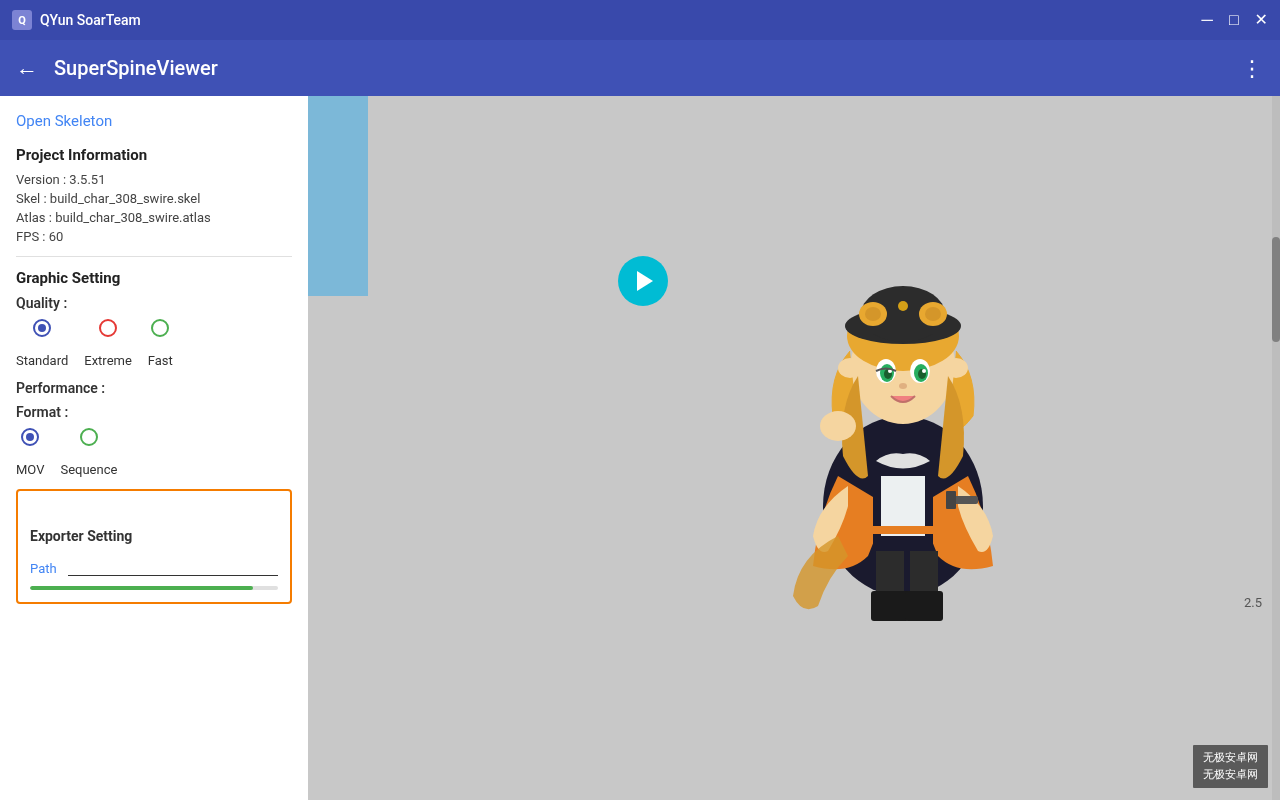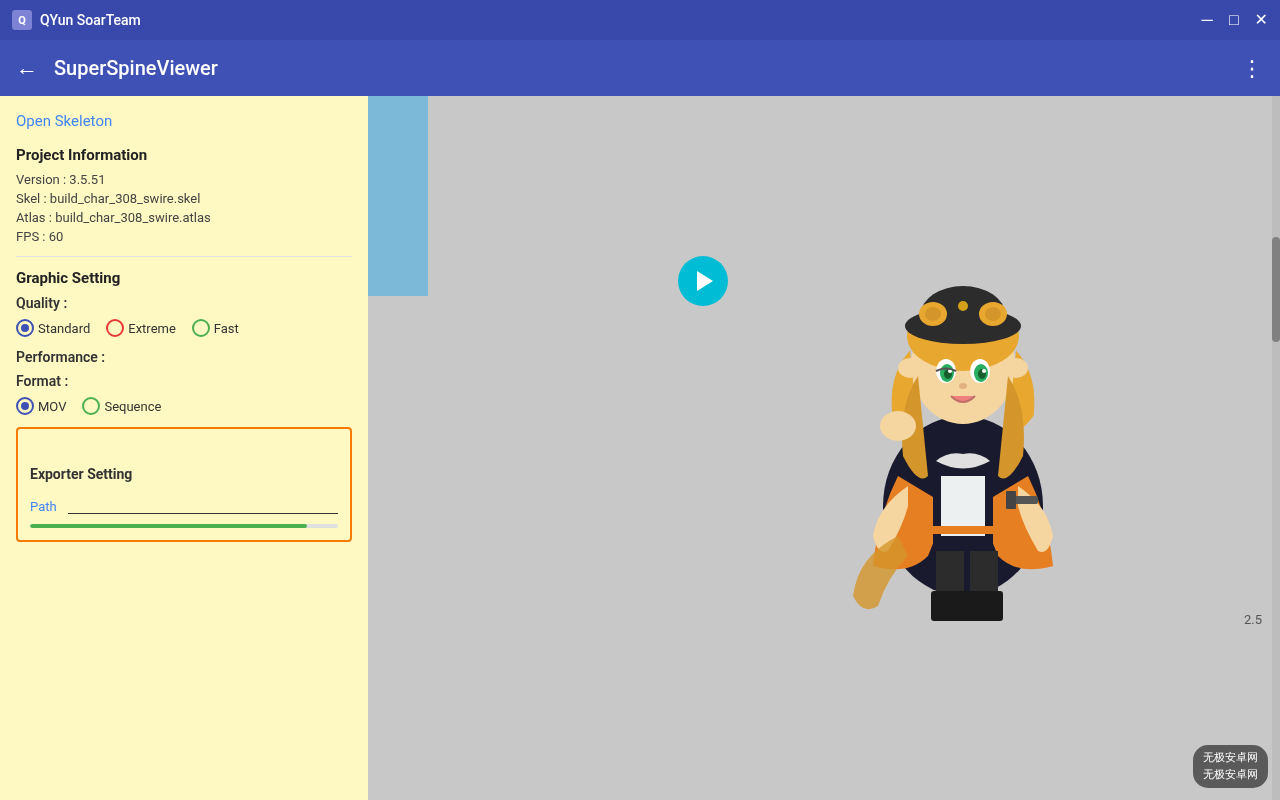--- a/index.html
+++ b/index.html
@@ -83,22 +83,22 @@
 
     
     .main-layout {
       display: flex;
       height: calc(800px - 40px - 56px);
       width: 100%;
     }
 
     
     .sidebar {
-      width: 368px;
-      background: #fef9c3;
+      width: 308px;
+      background: #ffffff;
       overflow-y: auto;
       padding: 16px;
       position: relative;
       flex-shrink: 0;
     }
     .sidebar::-webkit-scrollbar {
       width: 6px;
     }
     .sidebar::-webkit-scrollbar-thumb {
       background: #b0b0b0;
@@ -144,22 +144,23 @@
     .radio-group {
       display: flex;
       align-items: center;
       gap: 16px;
       margin-bottom: 12px;
       flex-wrap: wrap;
     }
     .radio-option {
       display: flex;
       align-items: center;
-      gap: 4px;
+      gap: 16px;
       cursor: pointer;
+      flex-direction: column;
     }
     .radio-circle {
       width: 18px;
       height: 18px;
       border-radius: 50%;
       border: 2px solid #9e9e9e;
       display: flex;
       align-items: center;
       justify-content: center;
       flex-shrink: 0;
@@ -482,23 +483,23 @@
 
         <path d="M110 340 Q70 360 65 400 Q75 420 90 410 Q100 380 120 360" fill="#d4962a" opacity="0.8"></path>
 
         <rect x="220" y="300" width="30" height="8" fill="#555" rx="2"></rect>
         <rect x="218" y="295" width="10" height="18" fill="#444" rx="1"></rect>
 
         <path d="M148 265 Q175 280 202 265 Q190 255 175 258 Q160 255 148 265 Z" fill="#e0e0e0"></path>
       </svg>
     </div>
 
-    <div style="position:absolute; top:516px; right:18px; color:#555; font-size:13px;">2.5</div>
-
-    <div style="position:absolute; bottom:12px; right:12px; background:rgba(0,0,0,0.55); color:white; padding:5px 10px; border-radius:15px; font-size:11px; line-height:1.5;">
+    <div style="position:absolute; top:499px; right:18px; color:#555; font-size:13px;">2.5</div>
+
+    <div style="position:absolute; bottom:12px; right:12px; background:rgba(0,0,0,0.55); color:white; padding:5px 10px; border-radius:1px; font-size:11px; line-height:1.5;">
       <div>无极安卓网</div>
       <div>无极安卓网</div>
     </div>
 
     <div class="main-scrollbar">
       <div class="main-scroll-thumb"></div>
     </div>
 
   </div>
 </div>

